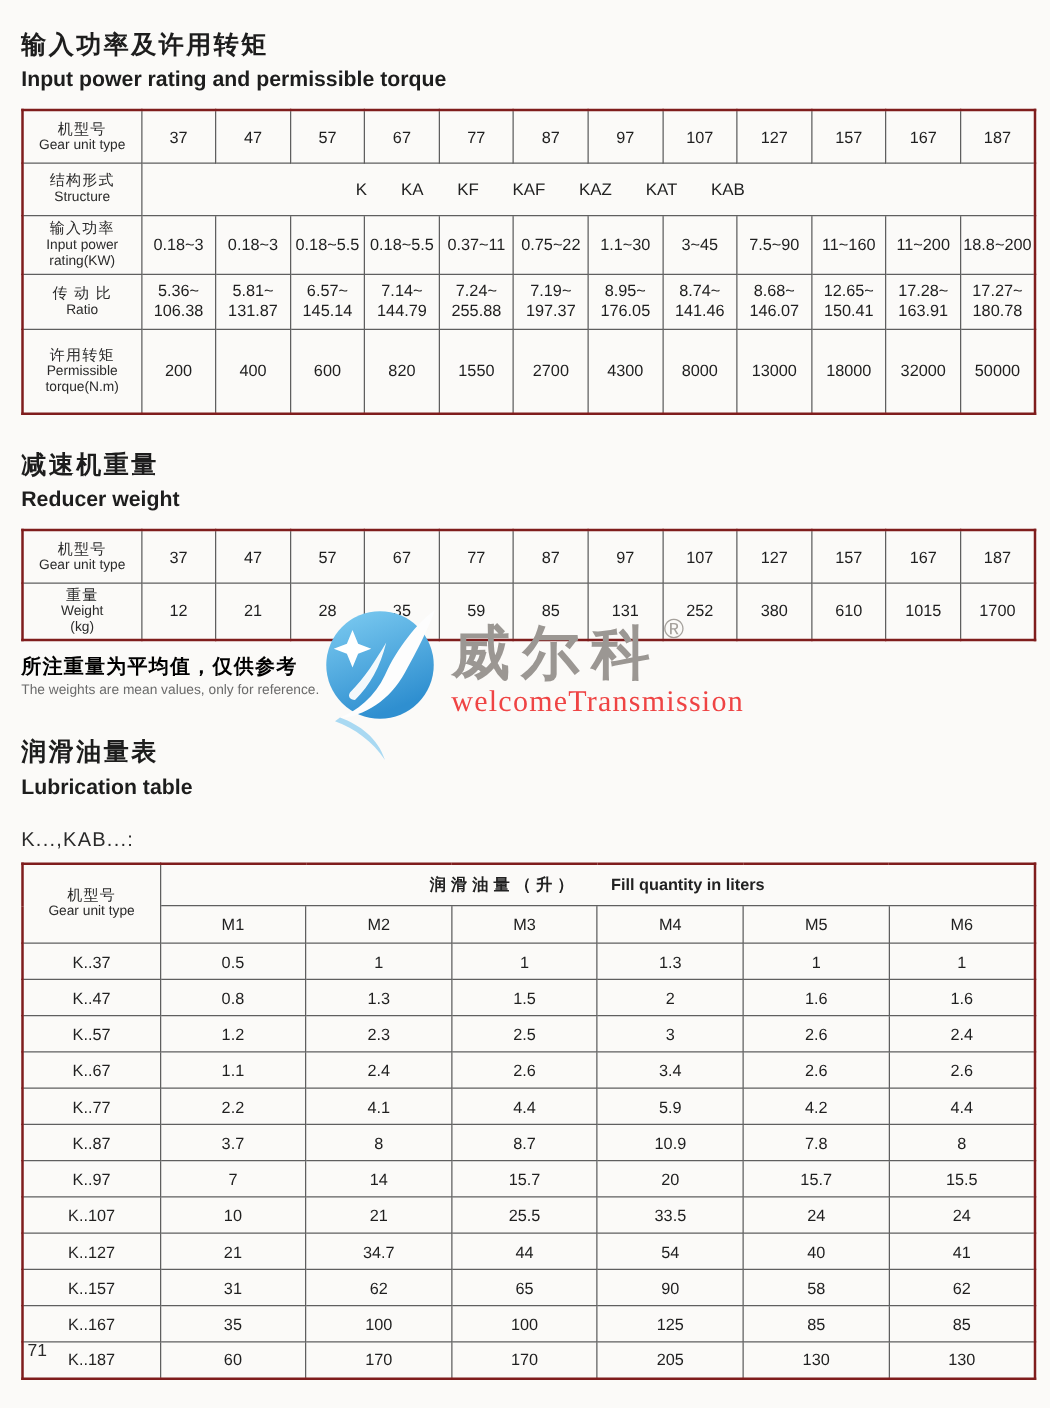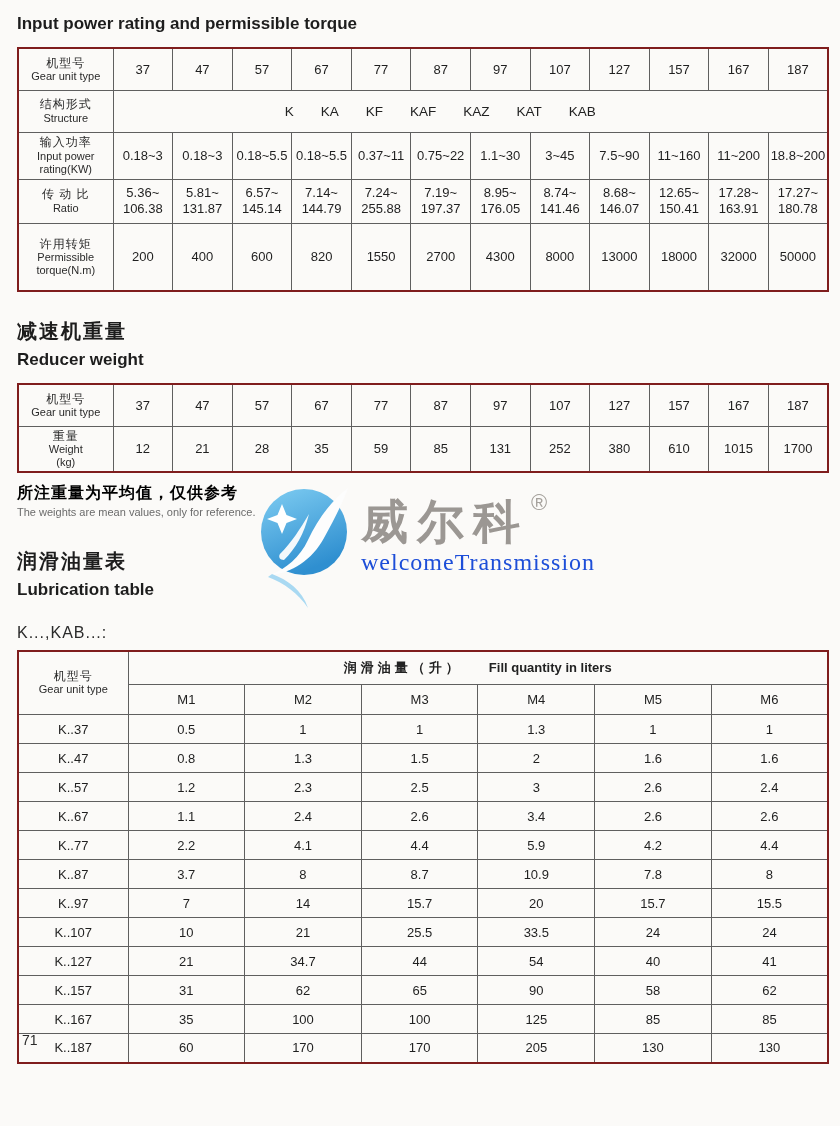--- a/index.html
+++ b/index.html
@@ -39,28 +39,29 @@
   .sec3{margin-top:30px;position:relative;}
   .kab-line{font-size:16px;color:#2a2a2a;margin:24px 0 8px 0;letter-spacing:1px;}
   .pagenum{position:absolute;left:22px;bottom:16px;font-size:14px;color:#2a2a2a;}
   
   .logo{position:absolute;left:256px;top:480px;width:340px;height:138px;display:flex;align-items:flex-start;pointer-events:none;}
   .logo-mark{width:104px;height:138px;flex:0 0 auto;}
   .logo-texts{margin-left:1px;padding-top:18px;}
   .logo-zh-row{display:flex;align-items:flex-start;}
   .logo-zh{font-size:47px;font-weight:bold;color:#9b9793;letter-spacing:9px;line-height:1;}
   .logo-reg{font-size:22px;color:#a5a19c;line-height:1;margin-left:2px;margin-top:-6px;}
-  .logo-en{font-family:"Liberation Serif","DejaVu Serif",serif;font-size:24px;color:#1d4ed8;margin-top:4px;letter-spacing:1px;}
+  .logo-en{font-family:"Liberation Serif","DejaVu Serif",serif;font-size:24px;color:#ef4444;margin-top:4px;letter-spacing:1px;}
 </style>
 </head>
 <body>
 
 <div class="content">
 
   <div>
+    <div class="title-zh">输入功率及许用转矩</div>
     <div class="title-en">Input power rating and permissible torque</div>
     <table id="table1">
       <colgroup>
           <col style="width:95px">
         </colgroup>
       <tbody>
           <tr>
             <td class="rowlabel">
               <div class="lzh">机型号</div>
               <div class="len">Gear unit type</div>

